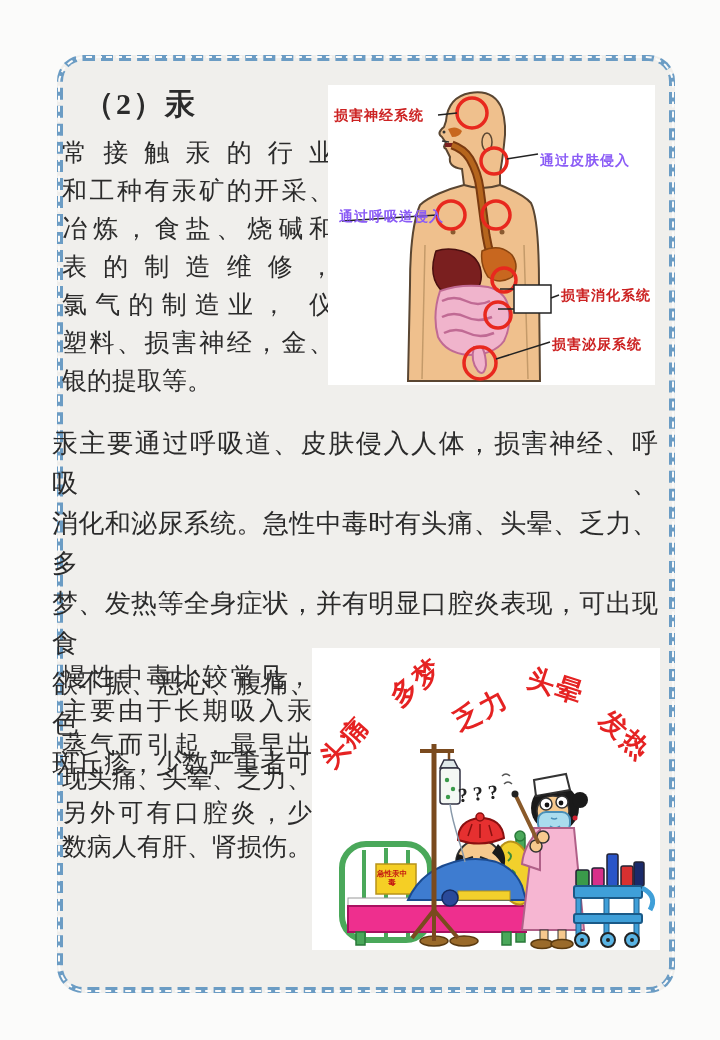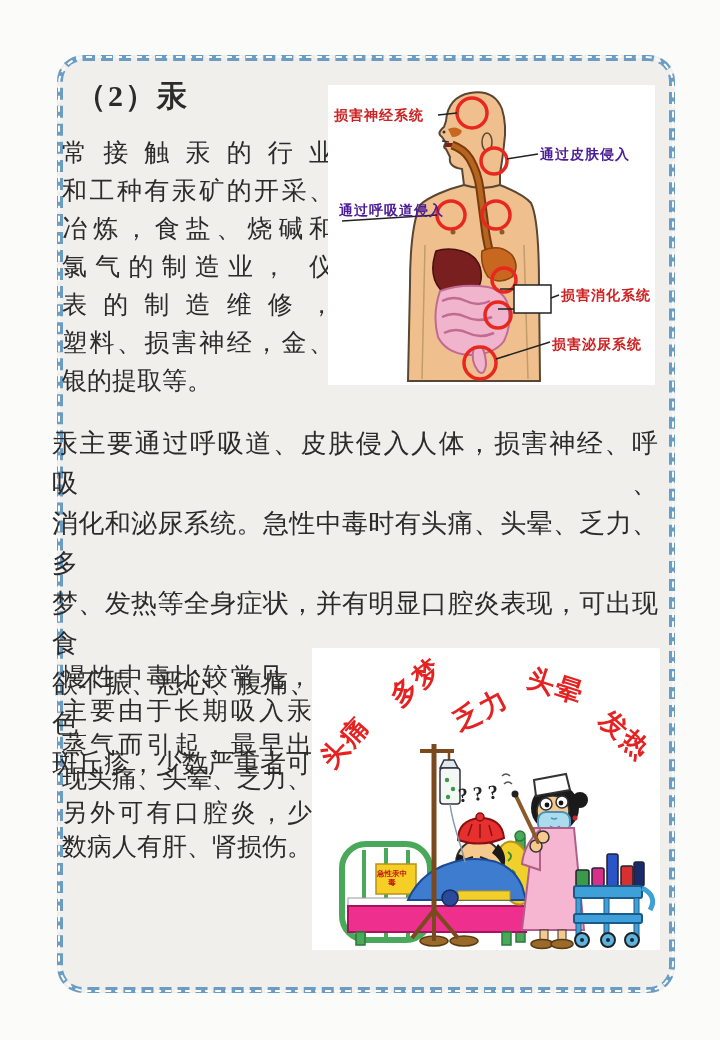--- a/index.html
+++ b/index.html
@@ -1,56 +1,56 @@
 <!DOCTYPE html>
 <html><head>
 <meta charset="utf-8">
 <style>
   html,body{margin:0;padding:0;}
   .canvas{position:relative;width:720px;height:1040px;background:#fbfbfa;overflow:hidden;
           font-family:"Liberation Serif","DejaVu Serif",serif;color:#2b2b2b;}
   .frame{position:absolute;left:57px;top:55px;width:618px;height:938px;box-sizing:border-box;
          border:6px dashed #6b9cc4;border-radius:26px;background:#f0efec;}
   .frame::after{content:"";position:absolute;inset:-5px;border:2px dashed #fbfbfa;border-radius:28px;pointer-events:none;}
-  .title{position:absolute;left:76px;top:76px;margin:0;font-size:30px;font-weight:bold;letter-spacing:2px;}
+  .title{position:absolute;left:76px;top:76px;margin:8px;font-size:30px;font-weight:bold;letter-spacing:2px;}
   .para{position:absolute;}
   .line{text-align:justify;}
   .line.j{text-align-last:justify;}
   .para-industry{left:62px;top:134px;width:272px;font-size:25px;line-height:38px;}
   .para-acute{left:52px;top:424px;width:606px;font-size:26px;line-height:40px;}
   .para-chronic{left:62px;top:660px;width:250px;font-size:25px;line-height:34px;}
   figure{margin:0;}
   .anatomy{position:absolute;left:328px;top:85px;width:327px;height:300px;background:#ffffff;}
   .cartoon{position:absolute;left:312px;top:648px;width:348px;height:302px;background:#ffffff;}
   .anatomy svg,.cartoon svg{position:absolute;left:0;top:0;}
   .alab{position:absolute;font-size:14px;font-weight:bold;white-space:nowrap;letter-spacing:1px;}
   .alab.red{color:#cc2222;}
-  .alab.blue{color:#4c1d95;}
+  .alab.blue{color:#8b5cf6;margin-top:6px;}
   .symptom{position:absolute;font-size:27px;font-weight:bold;color:#e52222;white-space:nowrap;
            letter-spacing:2px;transform:translate(-50%,-50%) rotate(var(--r));}
   .qmarks{position:absolute;left:146px;top:134px;font-size:20px;font-weight:bold;color:#222;
           letter-spacing:5px;transform:rotate(-6deg);}
   .bedsign{position:absolute;left:64px;top:217px;width:32px;height:28px;font-size:7.5px;font-weight:bold;
            color:#c11111;display:flex;align-items:center;justify-content:center;text-align:center;line-height:1.15;}
 </style>
 </head>
 <body>
 
 <div class="canvas">
 
   <div class="frame"></div>
 
   <h1 class="title">（2）汞</h1>
 
   <div class="para para-industry">
     <div class="line j">常接触汞的行业</div>
     <div class="line j">和工种有汞矿的开采、</div>
     <div class="line j">冶炼，食盐、烧碱和</div>
+    <div class="line j">表的制造维修，</div>
     <div class="line j">氯气的制造业， 仪</div>
-    <div class="line j">表的制造维修，</div>
     <div class="line j">塑料、损害神经，金、</div>
     <div class="line">银的提取等。</div>
   </div>
 
   <figure class="anatomy">
     <svg width="327" height="300" viewBox="0 0 327 300">
 
       <g>
         <path d="M 136 100 C 120 104 100 112 92 120 C 86 134 82 160 82 200 L 80 296 L 212 296 L 211 200 C 211 160 209 130 203 118 C 196 110 182 104 172 100 L 172 82 L 136 82 Z" fill="#efc08d" stroke="#5a4632" stroke-width="2"></path>
         <path d="M 97 160 C 96 220 95 260 94 294" fill="none" stroke="#c49a6a" stroke-width="1.5"></path>

